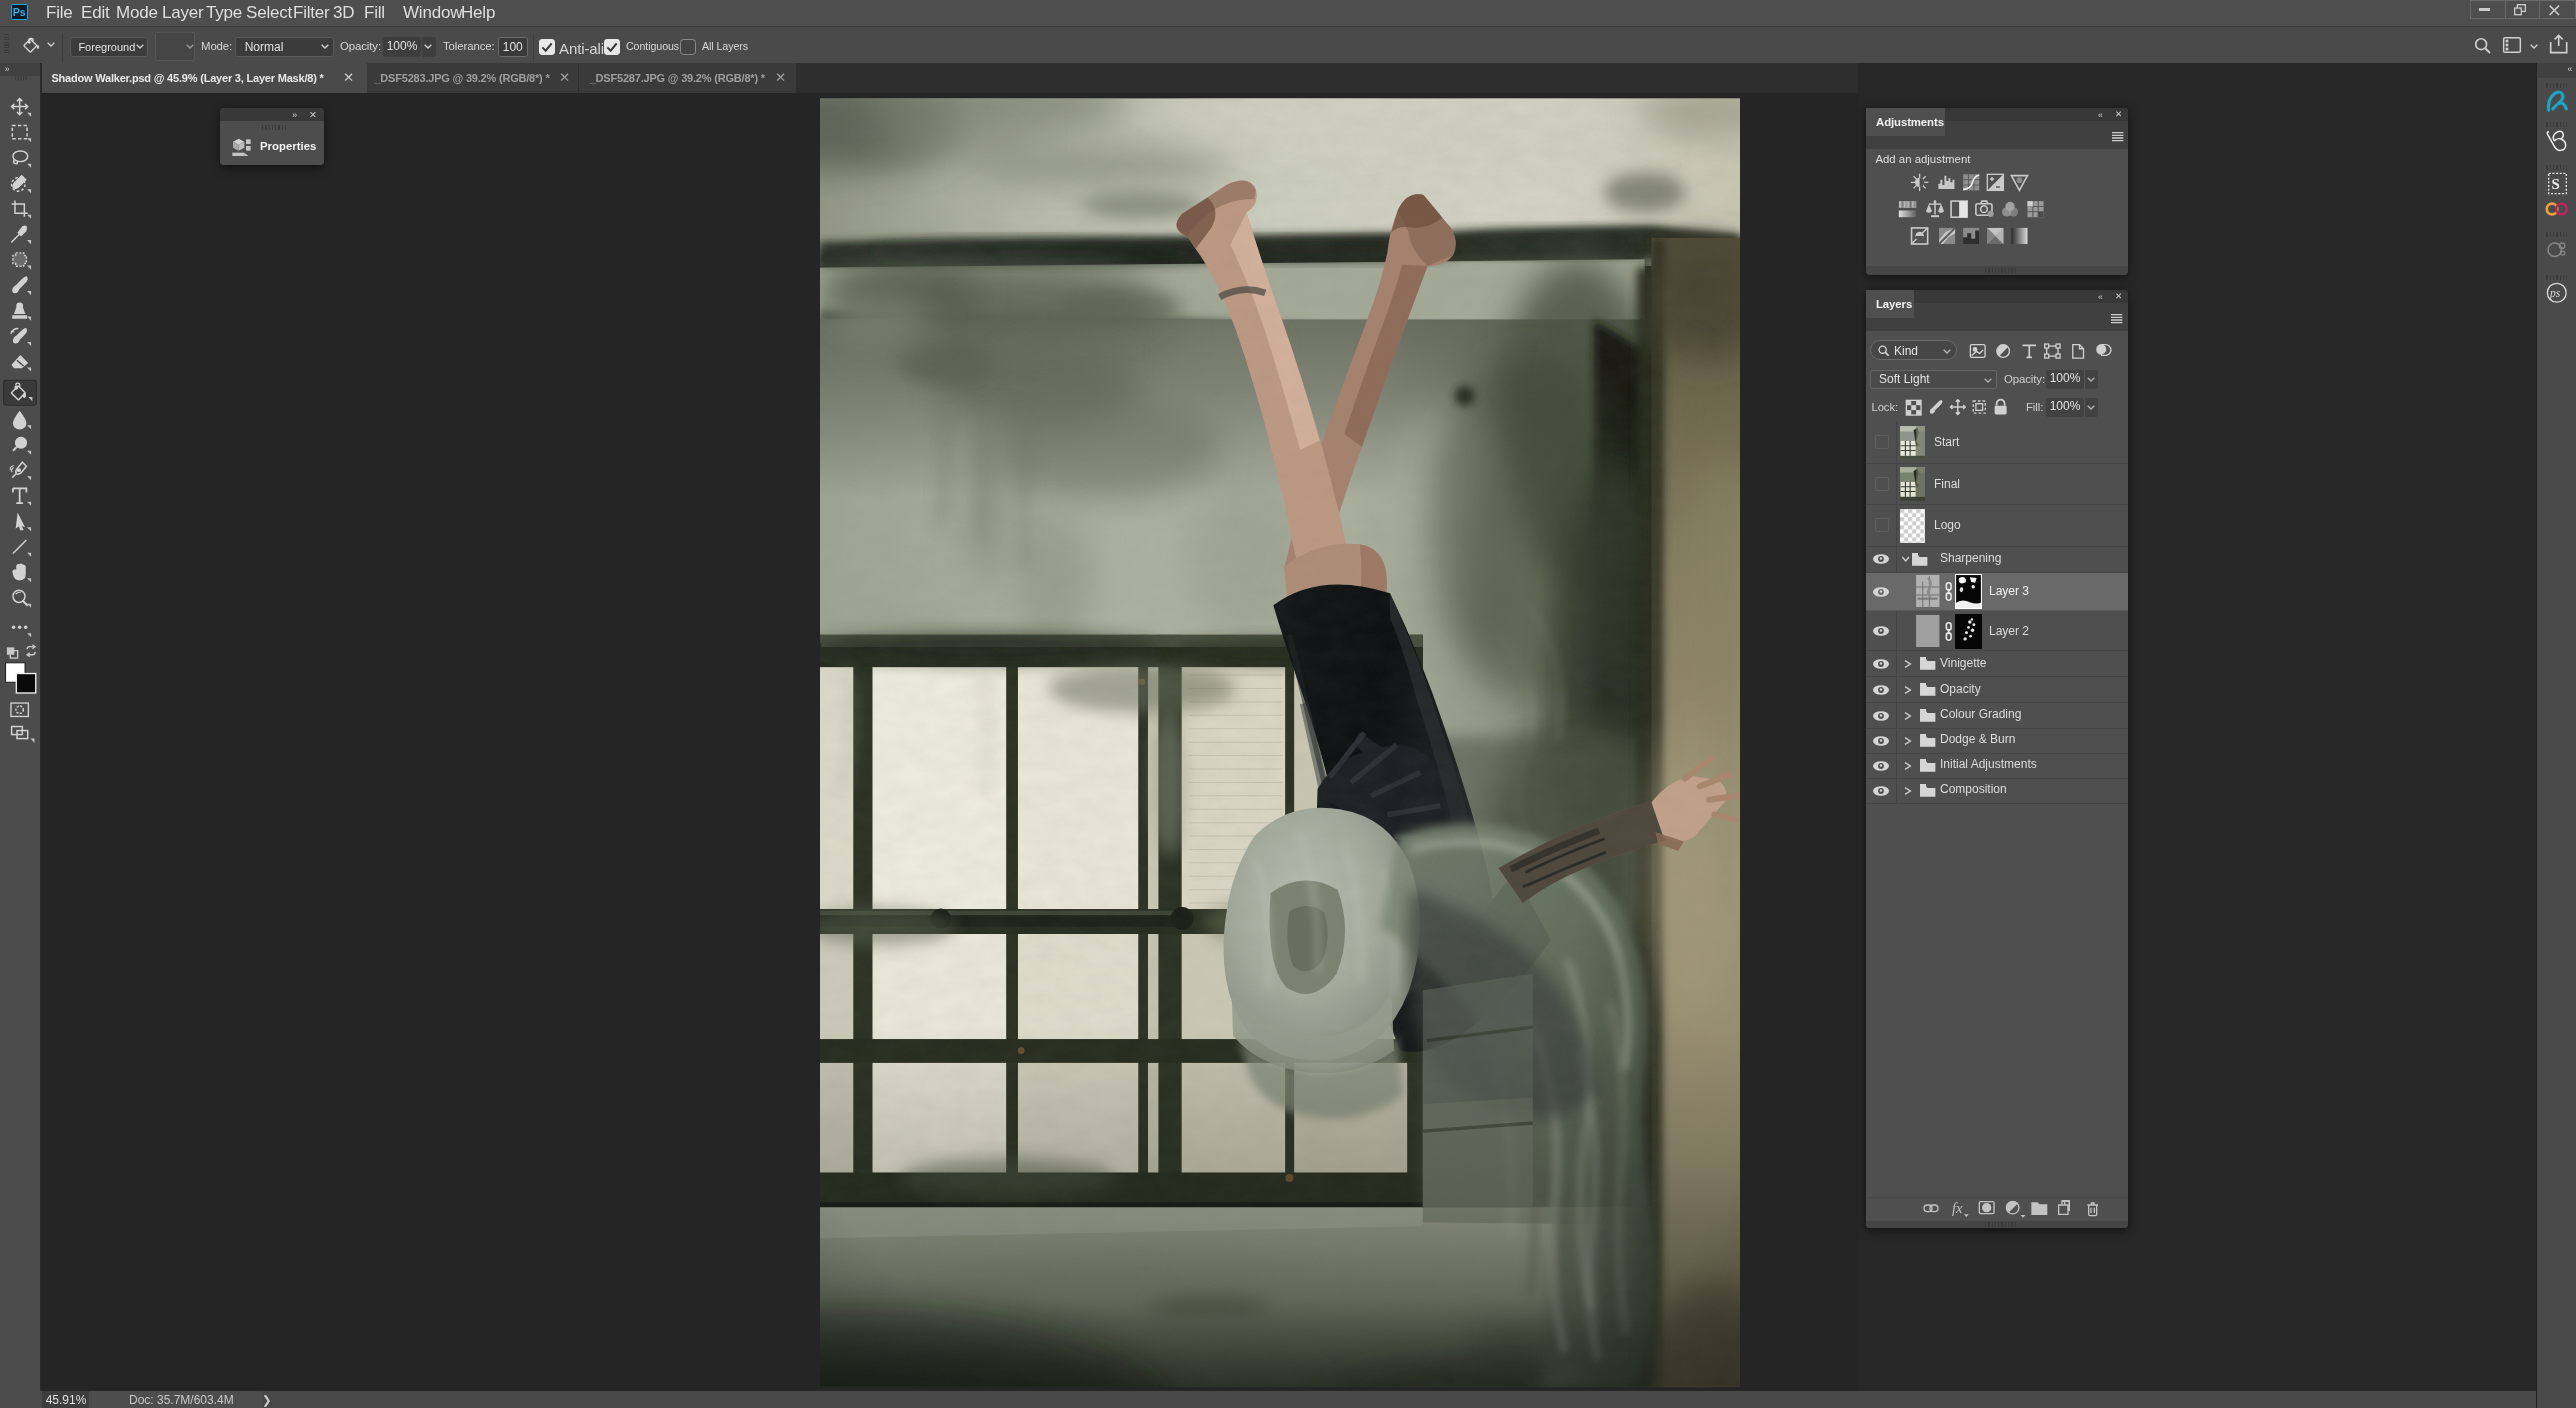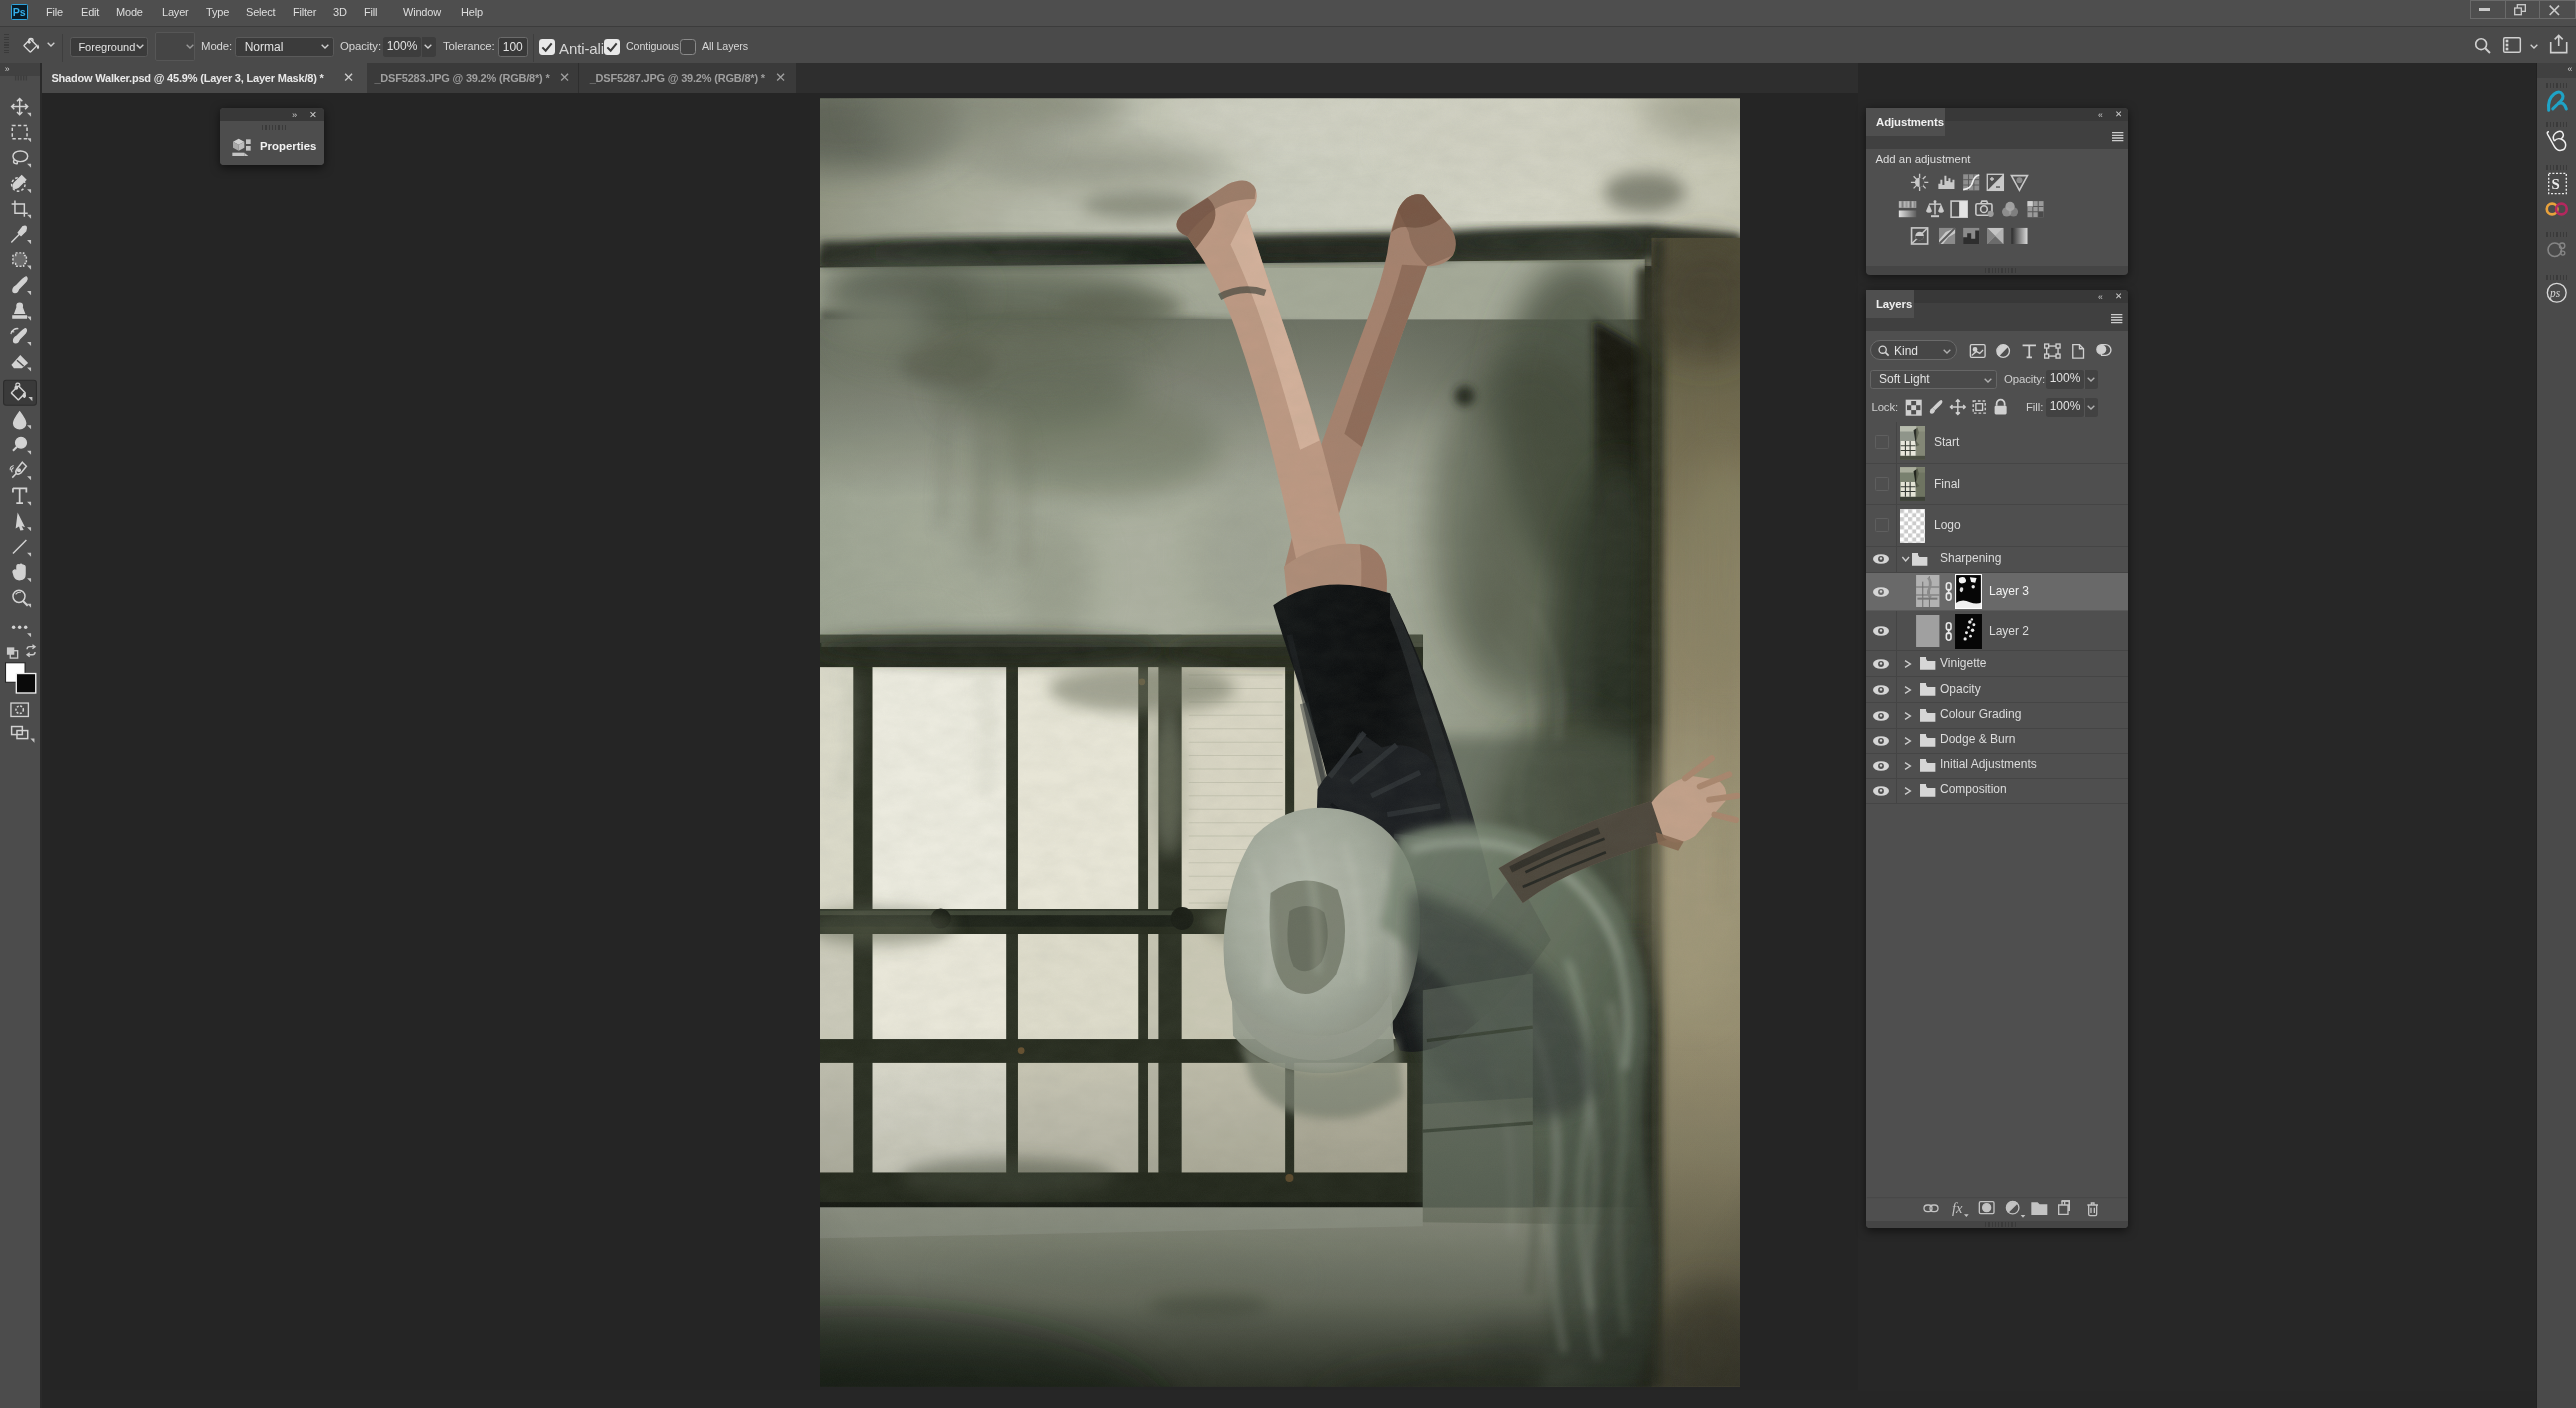--- a/index.html
+++ b/index.html
@@ -5,21 +5,21 @@
   html,body { width:2576px; height:1409px; background:#262626; overflow:hidden;
     font-family:"Liberation Sans", sans-serif; }
   #app { position:absolute; left:0; top:0; width:2576px; height:1409px; }
   .abs { position:absolute; }
 
   
   #menubar { left:0; top:0; width:2576px; height:25.5px; background:#4e4e4e; }
   #pslogo { left:10.7px; top:4px; width:17px; height:16px; background:#081c28;
     border:1.3px solid #2fa3dc; border-radius:1.3px; color:#35aee8; font-size:10.7px;
     font-weight:bold; text-align:center; line-height:14.8px; }
-  .mi { position:absolute; top:0; height:25.5px; line-height:25.5px; color:#dedede; font-size:11px; letter-spacing:-0.2px; }
+  .mi { position:absolute; top:0; height:25.5px; line-height:25.5px; color:#dedede; font-size:17px; letter-spacing:-0.2px; }
   .winbtns { left:2470px; top:0px; width:106px; height:19px; border:0.7px solid #6a6a6a; display:flex; }
   .winbtns div { flex:1 1 33%; border-right:0.7px solid #6a6a6a; position:relative; }
   .winbtns div:last-child { border-right:none; }
 
   
   #optbar { left:0; top:25.5px; width:2576px; height:38px; background:#4a4a4a;
     border-top:0.7px solid #3c3c3c; border-bottom:0.7px solid #323232; }
   .combo { position:absolute; background:#3b3b3b; border:0.7px solid #5a5a5a; border-radius:2.7px;
     color:#e2e2e2; font-size:12px; }
   .lbl { position:absolute; color:#d6d6d6; font-size:11.4px; letter-spacing:-0.1px; }
@@ -1257,14 +1257,22 @@
         <i></i>
         <i></i>
         <i></i>
         <i></i>
       </div>
     <svg style="left:9.4px;top:219px;position:absolute" width="21.5" height="21.5" viewBox="0 0 32 32">
         <circle cx="16" cy="16" r="14" stroke="#d8d8d8" stroke-width="2" fill="none"></circle>
         <text x="6" y="22" font-size="17px" font-style="italic" fill="#d8d8d8" font-family="Liberation Serif">ps</text>
       </svg>
   </div>
+  <div id="statusbar" class="abs">
+    <div style="position:absolute;left:0;top:0;width:42px;height:18px;background:#4c4c4c"></div>
+    <div style="position:absolute;left:42px;top:0;width:48px;height:18px;background:#3d3d3d;color:#e0e0e0;font-size:12px;line-height:18px;text-align:center">45.91%</div>
+    <div style="position:absolute;left:89px;top:0;width:173px;height:18px;background:#4d4d4d;color:#c9c9c9;font-size:12px;line-height:18px">
+      <span style="margin-left:40px">Doc: 35.7M/603.4M</span>
+      <span style="position:absolute;left:173px;color:#cfcfcf;font-size:11.4px">❯</span>
+    </div>
+  </div>
 </div>
 
 
 </body></html>

